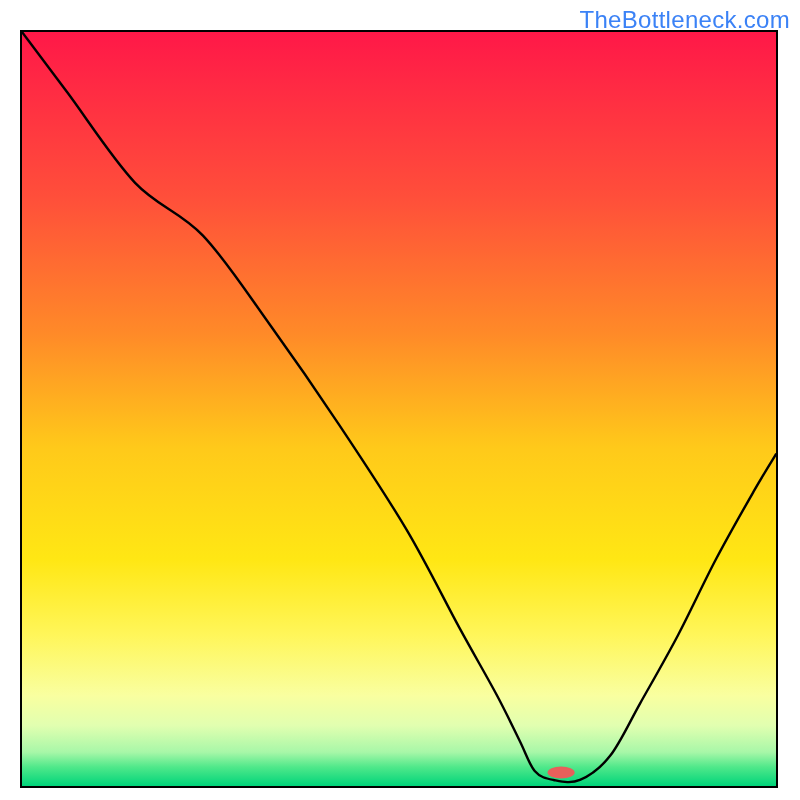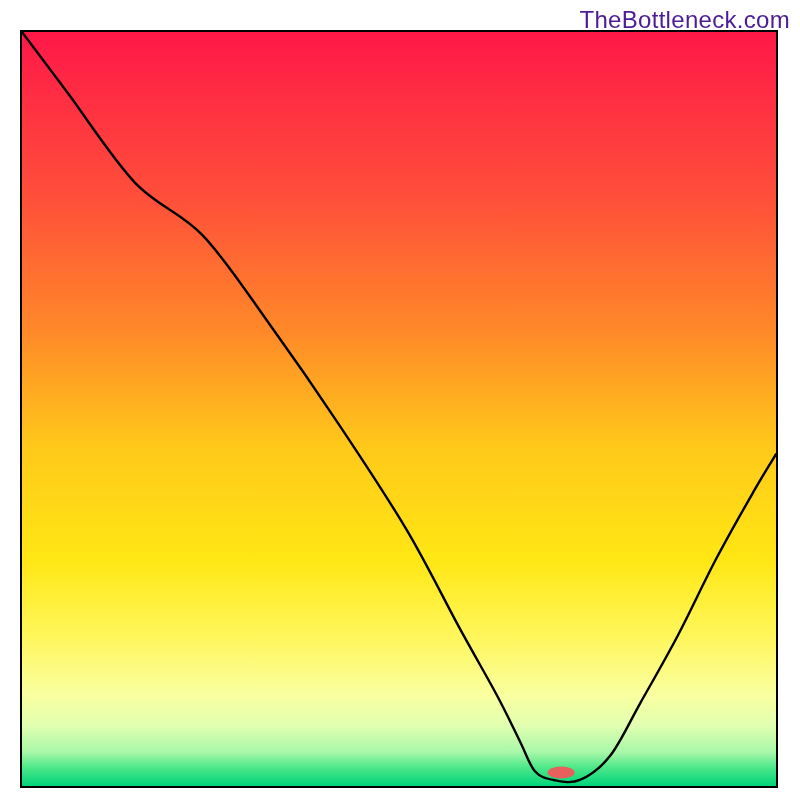--- a/index.html
+++ b/index.html
@@ -14,21 +14,21 @@
     position: relative;
     width: 800px;
     height: 800px;
   }
   .watermark {
     position: absolute;
     top: 6px;
     right: 10px;
     font-size: 24px;
     font-weight: 500;
-    color: #4c1d95;
+    color: #3b82f6;
     letter-spacing: 0.3px;
   }
   .frame {
     position: absolute;
     left: 20px;
     top: 30px;
     width: 758px;
     height: 758px;
     border: 2px solid #000;
     box-sizing: border-box;

